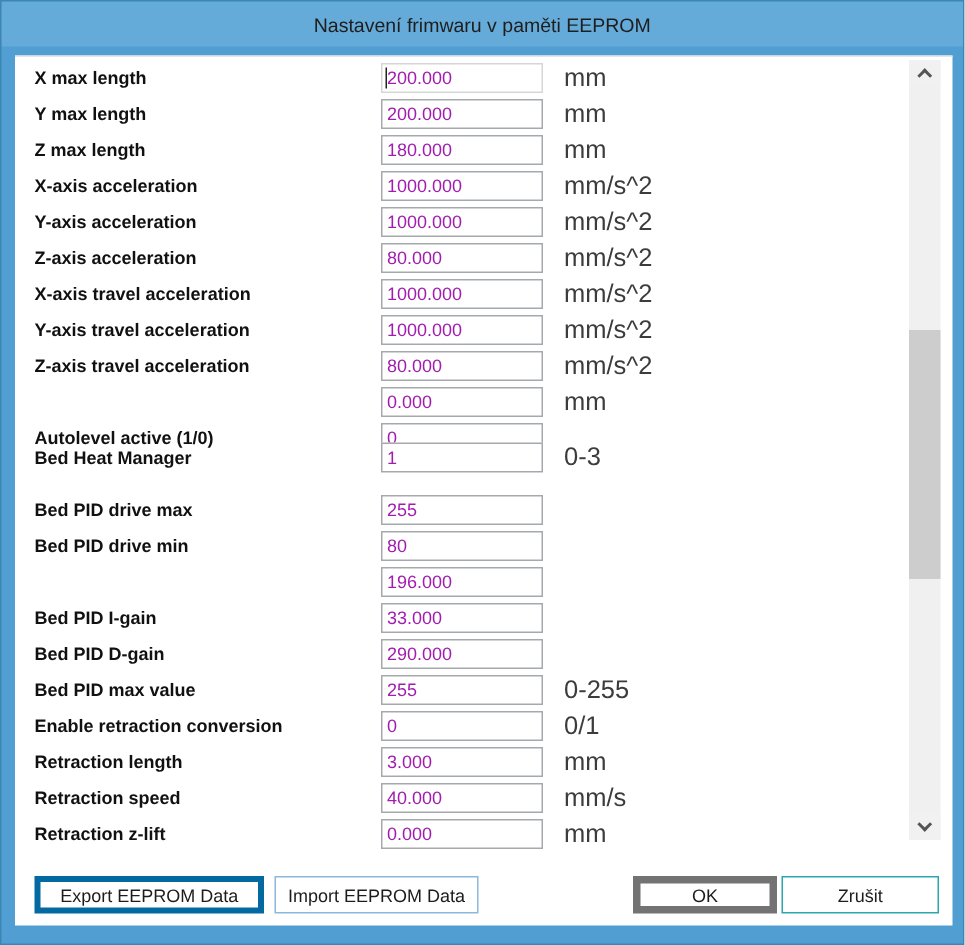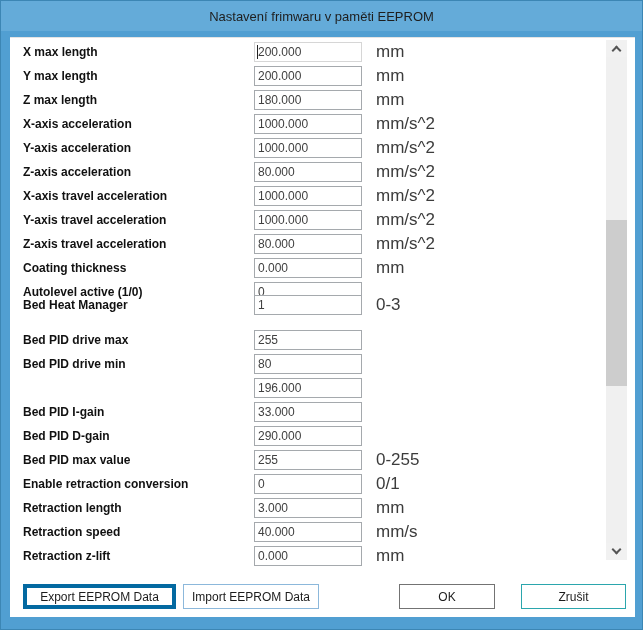--- a/index.html
+++ b/index.html
@@ -20,21 +20,21 @@
   
   #rows{position:absolute;left:0;top:0;width:100%;height:540px;}
   .row{position:absolute;left:0;height:20px;width:600px;}
   .row .lbl{
     position:absolute;left:13px;top:0;height:20px;line-height:20px;
     font-size:12px;font-weight:bold;color:#111;white-space:nowrap;
   }
   .inputwrap{position:absolute;left:244px;top:0;width:108px;height:20px;}
   .field{
     width:108px;height:20px;border:1px solid #A5A9AD;background:#fff;
-    font-size:12px;color:#404040;padding:1px 3px;outline:none;
+    font-size:12px;color:#a21caf;padding:1px 3px;outline:none;
   }
   .row.focused .field{border-color:#D6D6D6;}
   .row.focused .caret{
     position:absolute;left:3px;top:3px;width:1px;height:14px;background:#222;
   }
   .row .unit{
     position:absolute;left:366px;top:0;height:20px;line-height:20px;
     font-size:17px;color:#3c3c3c;white-space:nowrap;
   }
   
@@ -55,21 +55,21 @@
     position:absolute;left:0;top:180px;width:21px;height:166px;background:#CDCDCD;
   }
   
   .btnrow{position:absolute;left:0;top:546px;width:100%;height:25px;}
   .btn{
     position:absolute;height:25px;background:#fff;color:#1c1c1c;font-size:12px;
     display:flex;align-items:center;justify-content:center;cursor:default;
   }
   .btn-export{left:13px;width:153px;border:4px solid #0369a1;}
   .btn-import{left:173px;width:136px;border:1px solid #8CB8DB;}
-  .btn-ok{left:389px;width:96px;border:1px solid #737373;}
+  .btn-ok{left:412px;width:96px;border:5px solid #737373;}
   .btn-cancel{left:511px;width:105px;border:1px solid #2BA6AD;}
 </style>
 </head>
 <body>
 
 <div class="window">
   <div class="titlebar">
     <span>Nastavení frimwaru v paměti EEPROM</span>
   </div>
 
@@ -142,21 +142,20 @@
   </div>
         <div class="row" style="top: 196px; padding-left: 20px;">
     <span class="lbl">Z-axis travel acceleration</span>
     <span class="inputwrap">
       <input class="field" type="text" value="80.000" style="">
       <span class="caret"></span>
     </span>
     <span class="unit">mm/s^2</span>
   </div>
         <div class="row" style="top: 220px;">
-    <span class="lbl">Coating thickness</span>
     <span class="inputwrap">
       <input class="field" type="text" value="0.000" style="">
       <span class="caret"></span>
     </span>
     <span class="unit">mm</span>
   </div>
         <div class="row" style="top: 244px;">
     <span class="lbl">Autolevel active (1/0)</span>
     <span class="inputwrap">
       <input class="field" type="text" value="0" style="">

